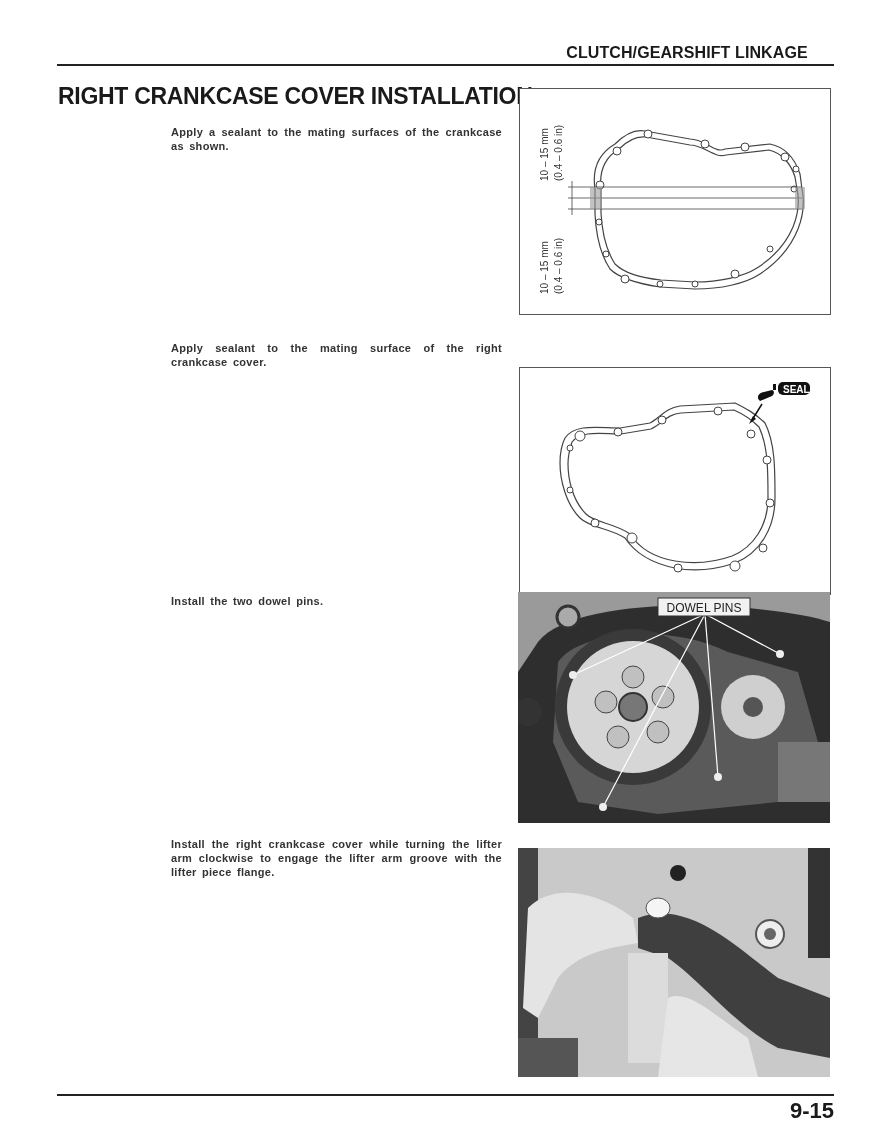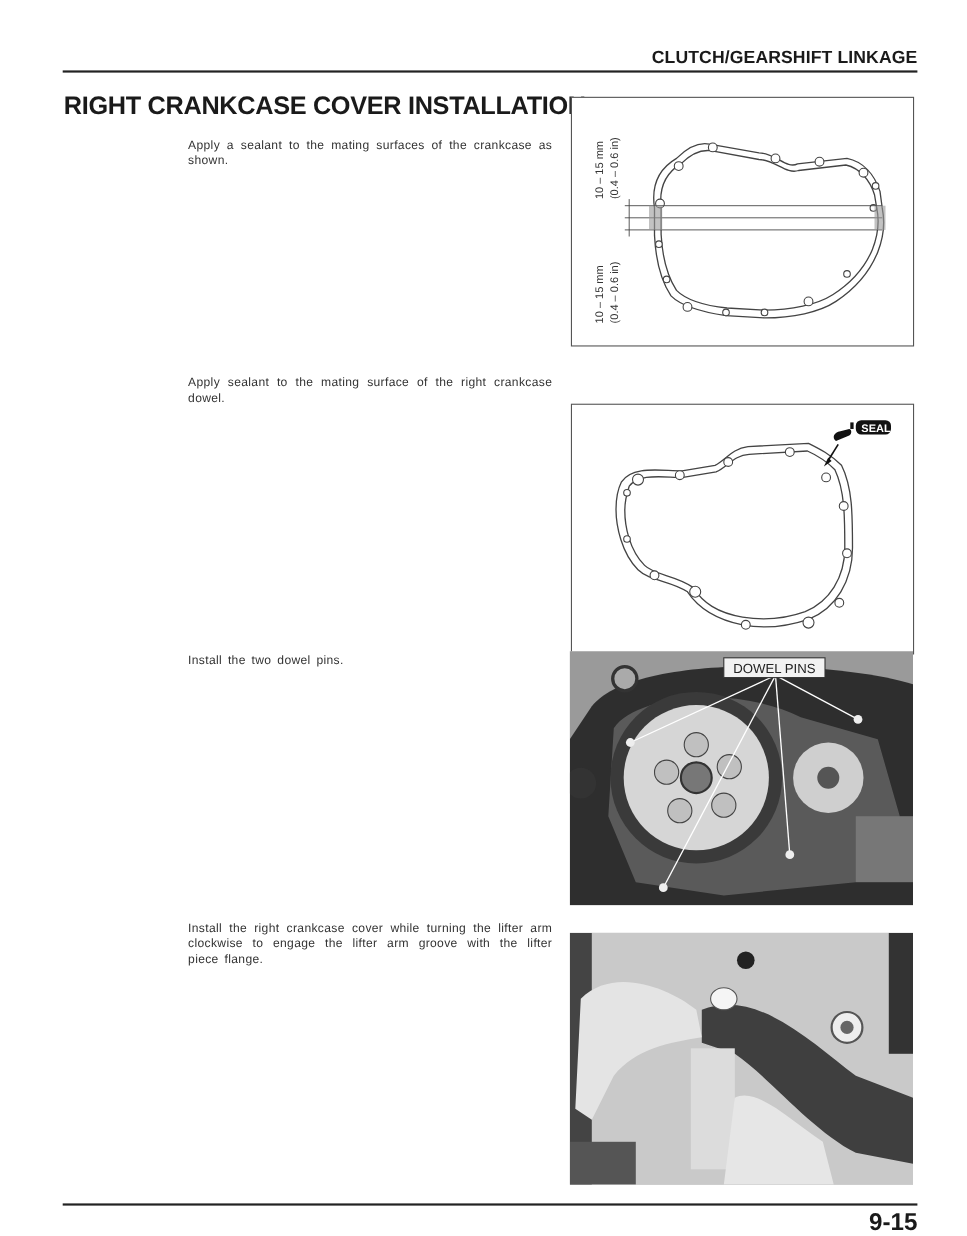--- a/index.html
+++ b/index.html
@@ -1,20 +1,20 @@
 <!DOCTYPE html>
 <html><head>
 <meta charset="utf-8">
 <style>
   html, body { margin:0; padding:0; background:#ffffff; }
   body { width:879px; height:1124px; position:relative; overflow:hidden; font-family:"Liberation Sans", sans-serif; color:#222; }
-  .section-header { position:absolute; left:540px; top:44px; width:294px; text-align:right; font-weight:bold; font-size:16px; letter-spacing:0.1px; color:#1a1a1a; }
+  .section-header { position:absolute; left:540px; top:44px; width:294px; text-align:center; font-weight:bold; font-size:16px; letter-spacing:0.1px; color:#1a1a1a; }
   .rule-top { position:absolute; left:57px; top:64px; width:777px; height:2px; background:#222; }
   .page-title { position:absolute; left:58px; top:83px; font-weight:bold; font-size:23px; color:#1a1a1a; letter-spacing:-0.3px; }
-  .step-text { position:absolute; left:171px; width:331px; font-size:11px; line-height:14px; color:#333; text-align:justify; text-align-last:left; word-spacing:2px; letter-spacing:0.3px; }
+  .step-text { position:absolute; left:171px; width:331px; font-size:11px; line-height:14px; color:#333; text-align:justify; text-align-last:left; word-spacing:2px; letter-spacing:0.3px;font-weight:bold; }
   .figure { position:absolute; border:1px solid #555; background:#fff; box-sizing:border-box; overflow:hidden; }
   .photo { position:absolute; overflow:hidden; background:#bbb; }
   .rule-bottom { position:absolute; left:57px; top:1094px; width:777px; height:2px; background:#222; }
   .page-number { position:absolute; right:45px; top:1098px; font-weight:bold; font-size:22px; color:#1a1a1a;text-align:right; }
   svg { display:block; }
   .fig-label { font-family:"Liberation Sans", sans-serif; }
 </style>
 </head>
 <body>
 
@@ -59,21 +59,21 @@
     </g>
     <g class="fig-label" font-size="10" fill="#333">
       <text transform="translate(28,92) rotate(-90)">10 – 15 mm</text>
       <text transform="translate(42,92) rotate(-90)">(0.4 – 0.6 in)</text>
       <text transform="translate(28,205) rotate(-90)">10 – 15 mm</text>
       <text transform="translate(42,205) rotate(-90)">(0.4 – 0.6 in)</text>
     </g>
   </svg>
 </div>
 
-<div class="step-text" style="top:341px;">Apply sealant to the mating surface of the right crankcase dowel.</div>
+<div class="step-text" style="top:341px;">Apply sealant to the mating surface of the right crankcase cover.</div>
 <div class="figure" style="left:519px; top:341px; width:312px; height:228px;margin-top:26px;">
   <svg width="312" height="228" viewBox="0 0 312 228">
     <g fill="none" stroke="#444" stroke-width="1.2">
       <path d="M45,70 C55,55 80,60 100,60 L130,55 C140,50 145,40 160,38 L215,35 C225,40 235,45 245,55 C255,75 255,100 255,130 C255,160 240,185 215,195 C200,200 180,205 155,200 C130,195 115,185 105,170 C90,160 70,160 60,150 C45,135 40,110 40,95 C40,85 42,76 45,70 Z"></path>
       <path d="M52,74 C61,62 82,66 101,66 L131,61 C142,56 147,46 161,45 L214,42 C223,46 231,51 239,59 C248,78 248,102 248,130 C248,157 234,179 212,188 C198,193 179,197 155,193 C132,189 119,180 110,166 C95,155 75,155 66,146 C52,132 48,110 48,96 C48,87 50,80 52,74 Z"></path>
     </g>
     <g fill="#fff" stroke="#444" stroke-width="1">
       <circle cx="60" cy="68" r="5"></circle>
         <circle cx="98" cy="64" r="4"></circle>
         <circle cx="142" cy="52" r="4"></circle>

